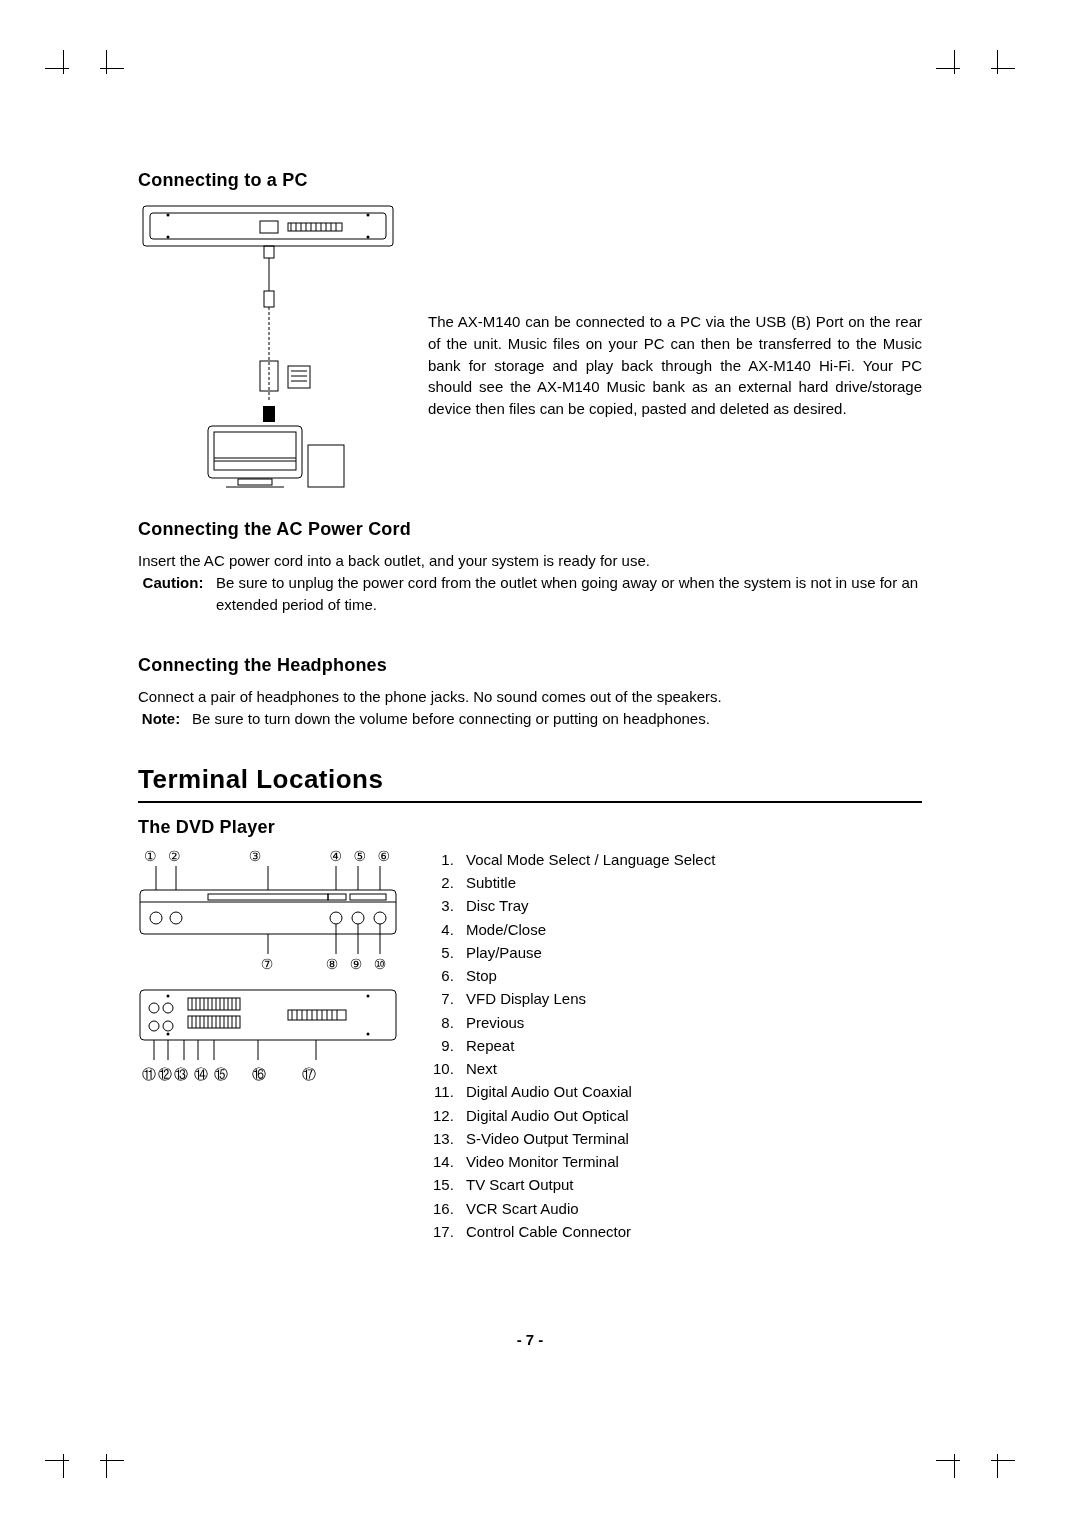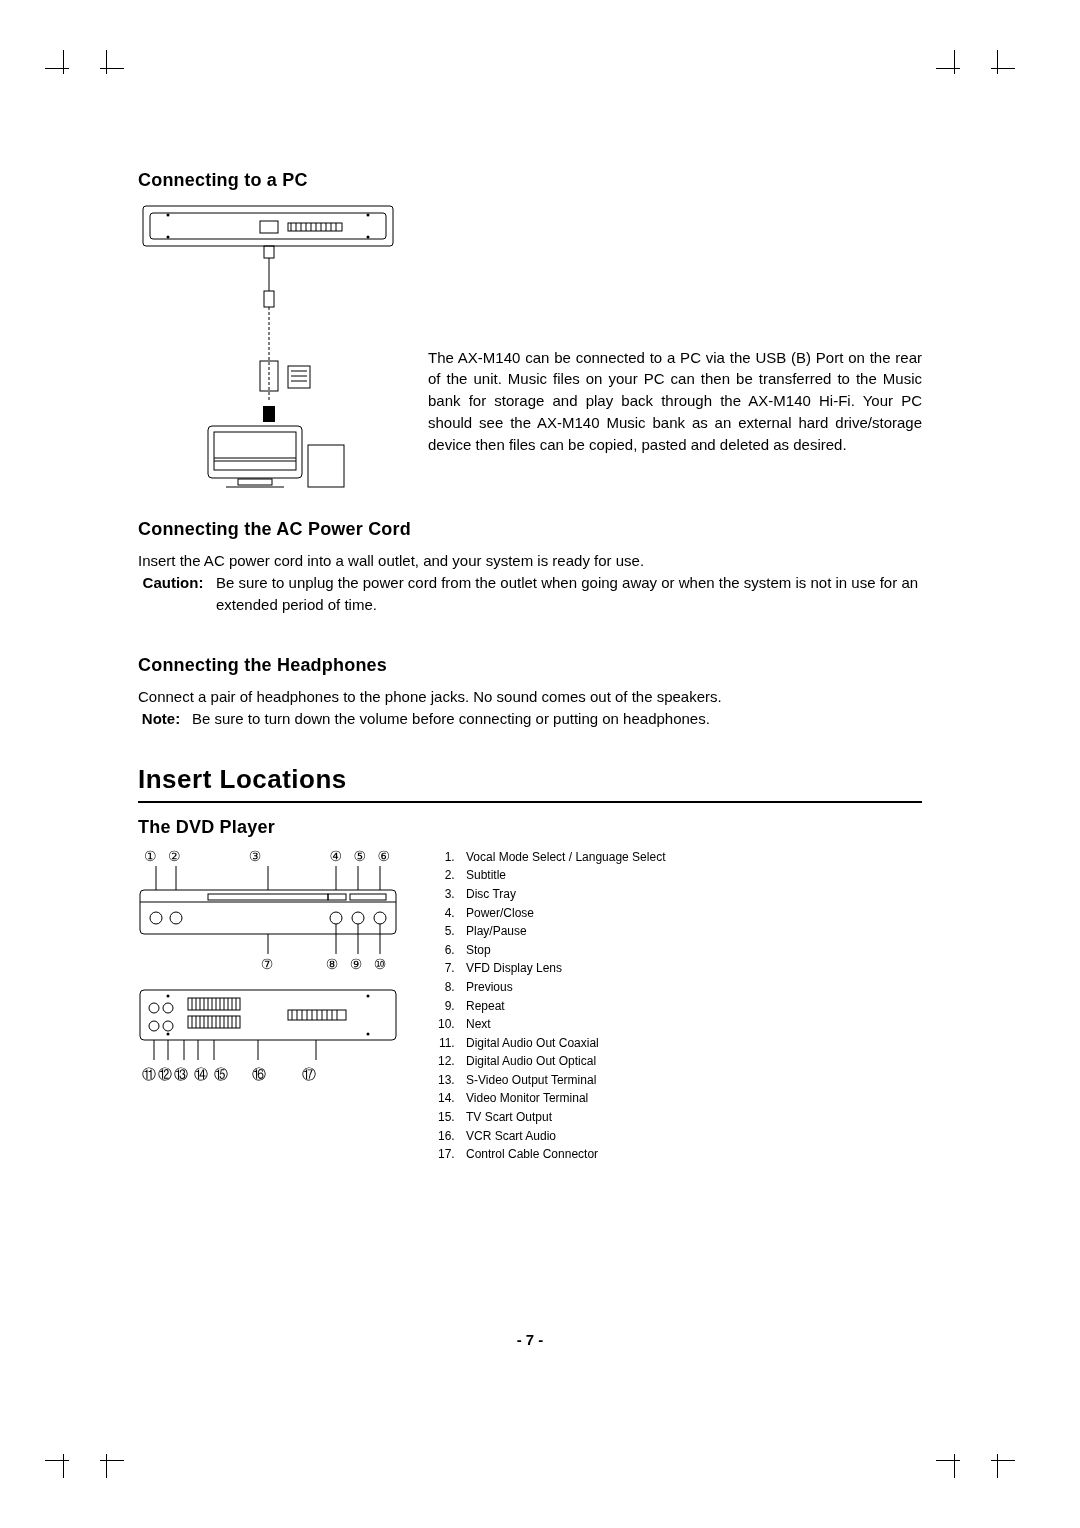--- a/index.html
+++ b/index.html
@@ -42,21 +42,21 @@
 
   h3.section {
     font-size: 18px;
     font-weight: bold;
     margin: 0 0 10px 0;
     letter-spacing: 0.2px;
   }
 
   .pc-block {
     display: flex;
-    align-items: center;
+    align-items: flex-start;
     gap: 30px;
     margin-bottom: 28px;
   }
   .pc-diagram {
     width: 260px;
     height: 290px;
     flex-shrink: 0;
   }
   .pc-text {
     flex: 1;
@@ -91,21 +91,21 @@
     display: flex;
     align-items: flex-start;
     gap: 30px;
   }
   .dvd-diagram-col {
     width: 260px;
     flex-shrink: 0;
   }
   .dvd-list {
     flex: 1;
-    font-size: 12px;
+    font-size: 15px;
     line-height: 1.55;
   }
   .dvd-list ol {
     margin: 0;
     padding-left: 30px;
   }
   .dvd-list ol li {
     padding-left: 8px;
   }
 
@@ -205,37 +205,37 @@
           <rect x="100" y="278" width="34" height="6" fill="none" stroke="#000"></rect>
           <line x1="88" y1="286" x2="146" y2="286" stroke="#000"></line>
           <rect x="170" y="244" width="36" height="42" fill="none" stroke="#000"></rect>
         </svg>
       </div>
       <div class="pc-text">The AX-M140 can be connected to a PC via the USB (B) Port on the rear of the unit. Music files on your PC can then be transferred to the Music bank for storage and play back through the AX-M140 Hi-Fi. Your PC should see the AX-M140 Music bank as an external hard drive/storage device then files can be copied, pasted and deleted as desired.</div>
     </div>
 
     <h3 class="section">Connecting the AC Power Cord</h3>
     <div class="ac-block">
-      <div>Insert the AC power cord into a wall outlet, and your system is ready for use.</div>
+      <div>Insert the AC power cord into a back outlet, and your system is ready for use.</div>
       <div class="hang">
         <div class="label">Caution:</div>
         <div class="body">Be sure to unplug the power cord from the outlet when going away or when the system is not in use for an extended period of time.</div>
       </div>
     </div>
 
     <h3 class="section" style="margin-top:40px;">Connecting the Headphones</h3>
     <div class="hp-block">
       <div>Connect a pair of headphones to the phone jacks. No sound comes out of the speakers.</div>
       <div class="hang">
         <div class="label" style="min-width:46px;">Note:</div>
         <div class="body">Be sure to turn down the volume before connecting or putting on headphones.</div>
       </div>
     </div>
 
-    <h1 class="major">Insert Locations</h1>
+    <h1 class="major">Terminal Locations</h1>
     <h3 class="section" style="margin-top:14px;">The DVD Player</h3>
 
     <div class="dvd-block">
       <div class="dvd-diagram-col">
 
         <div style="font-size:14px; letter-spacing:2px; display:flex; padding:0 6px 2px 6px;">
           <span style="width:24px; display:inline-block;">①</span>
           <span style="width:24px; display:inline-block;">②</span>
           <span style="flex:1; text-align:center;">③</span>
           <span style="width:24px; text-align:right;">④</span>
@@ -349,21 +349,21 @@
           <span style="width:50px; text-align:center;">⑯</span>
           <span style="width:50px; text-align:center;">⑰</span>
         </div>
       </div>
 
       <div class="dvd-list">
         <ol>
           <li>Vocal Mode Select / Language Select</li>
           <li>Subtitle</li>
           <li>Disc Tray</li>
-          <li>Power/Close</li>
+          <li>Mode/Close</li>
           <li>Play/Pause</li>
           <li>Stop</li>
           <li>VFD Display Lens</li>
           <li>Previous</li>
           <li>Repeat</li>
           <li>Next</li>
           <li>Digital Audio Out Coaxial</li>
           <li>Digital Audio Out Optical</li>
           <li>S-Video Output Terminal</li>
           <li>Video Monitor Terminal</li>

